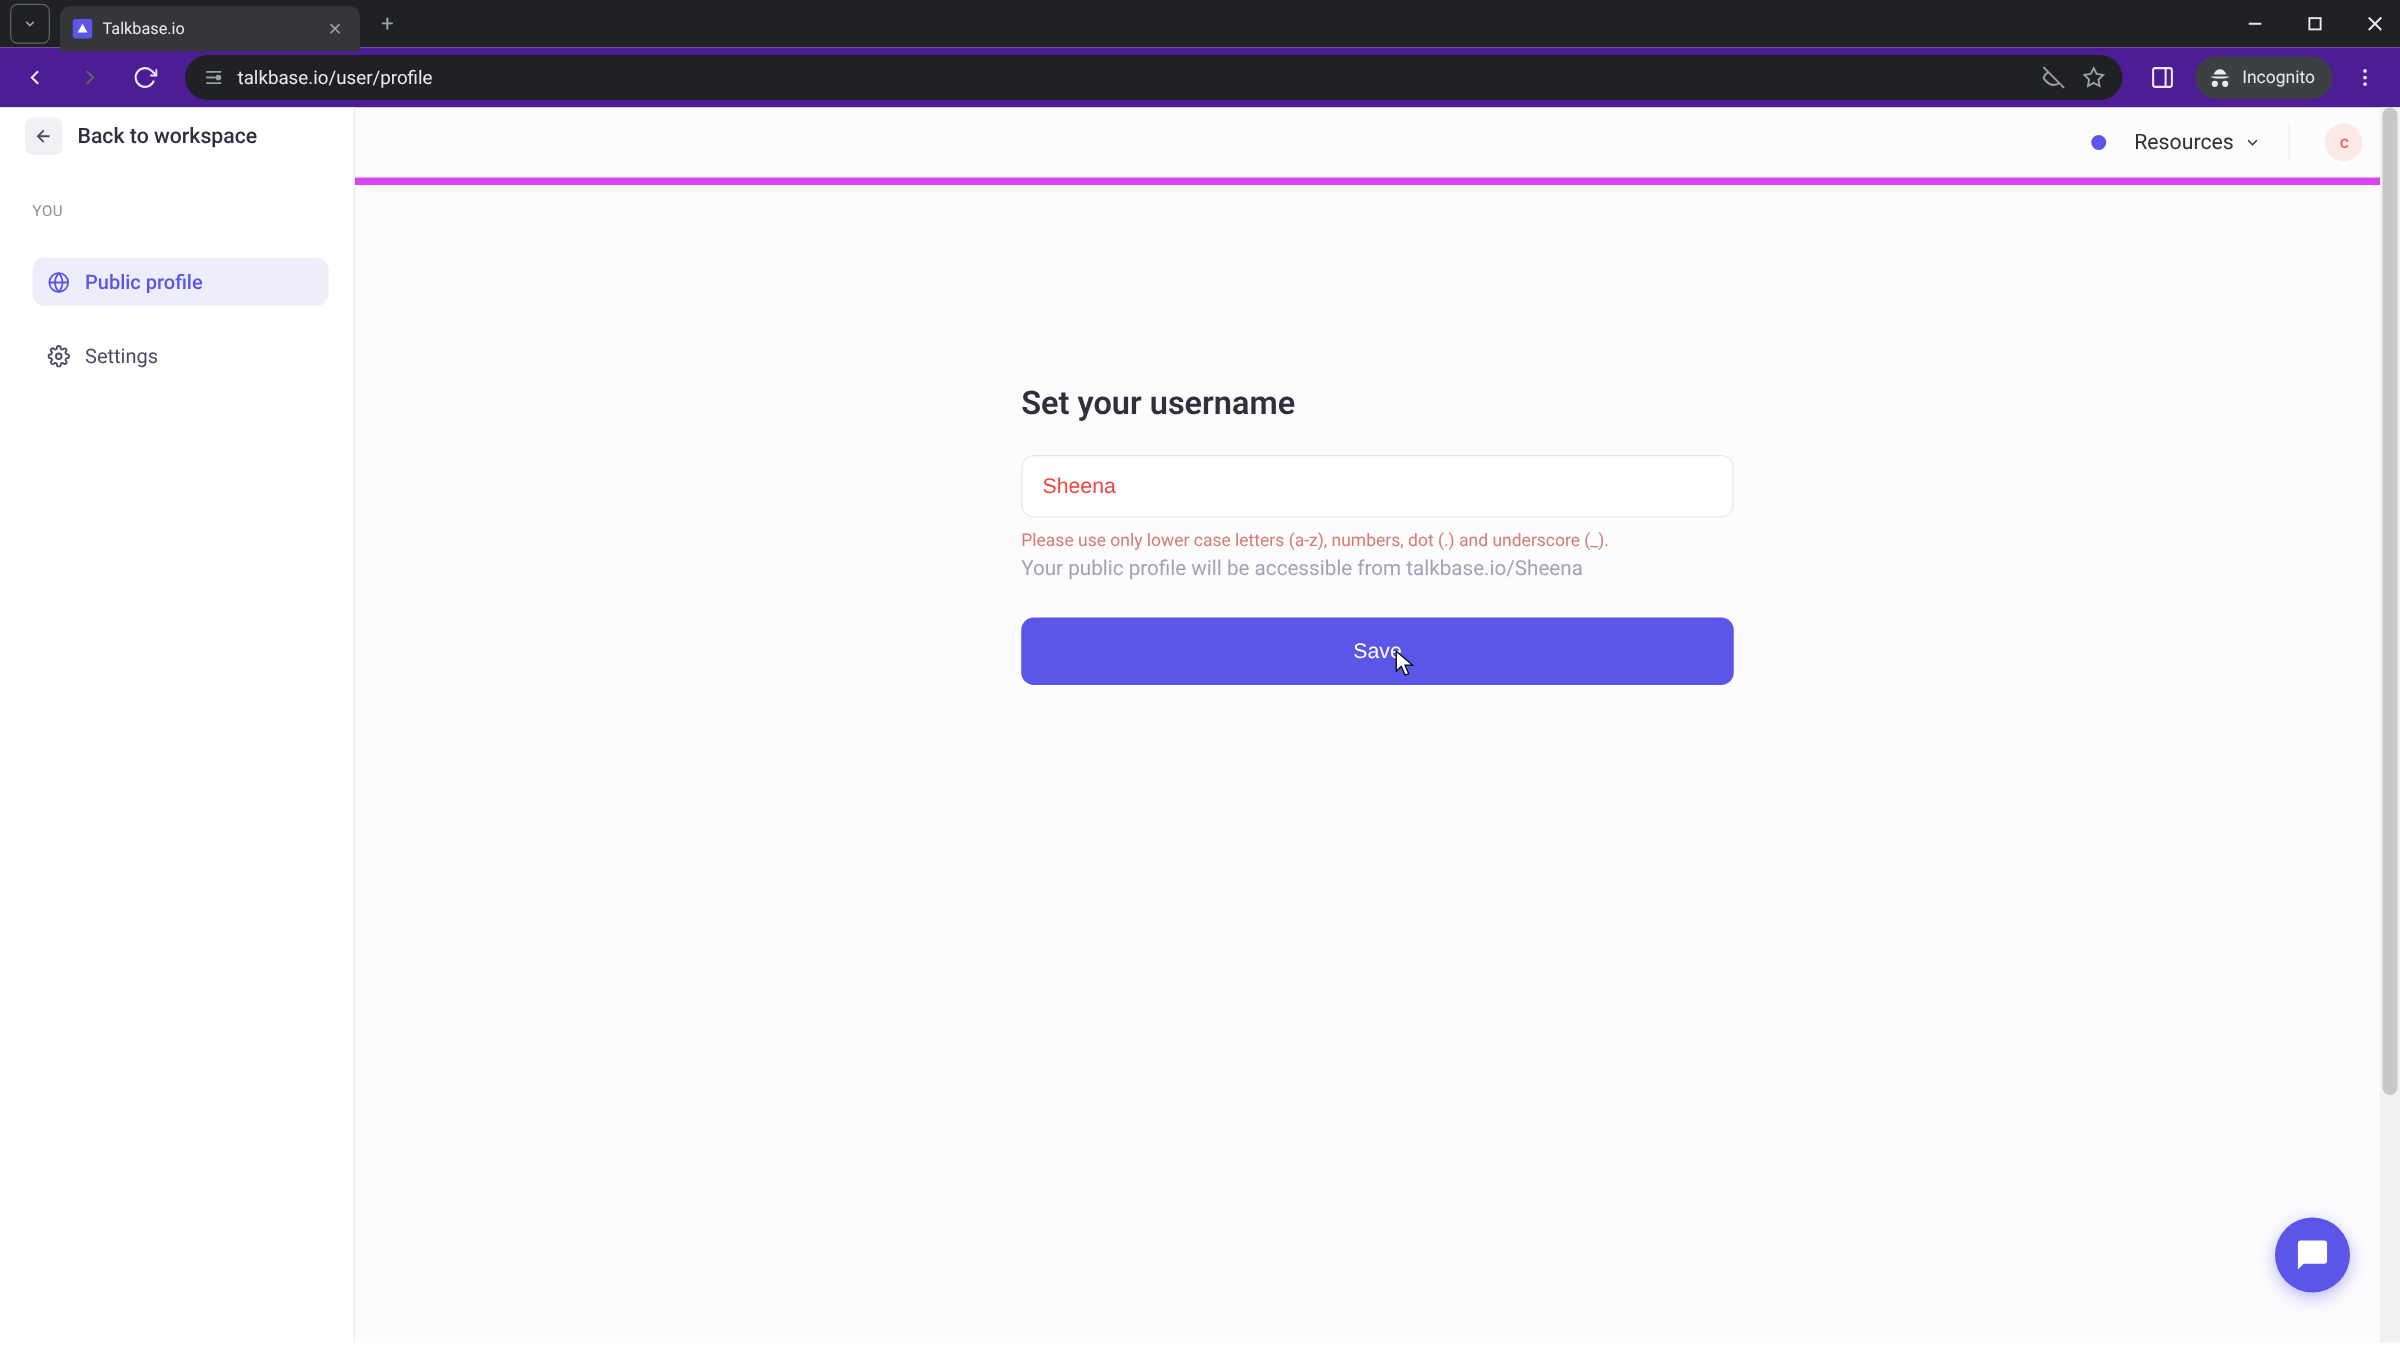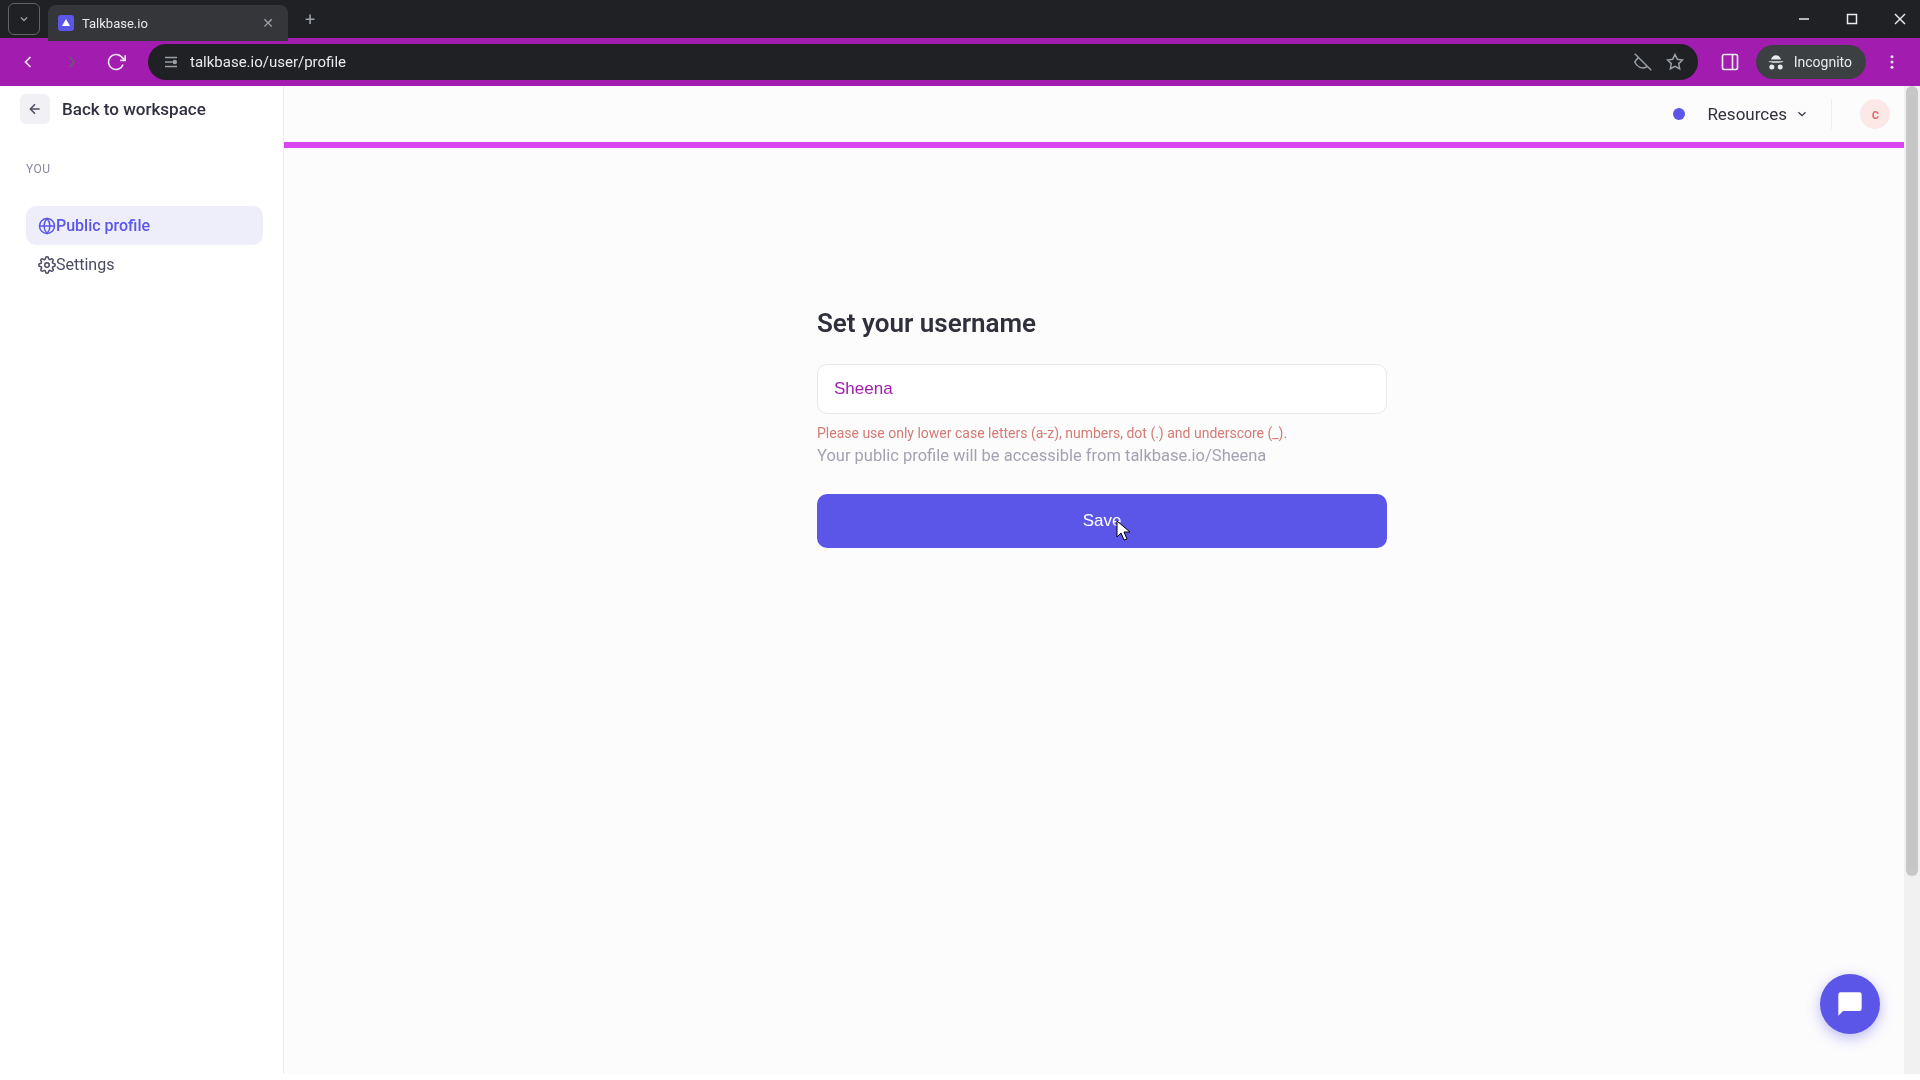--- a/index.html
+++ b/index.html
@@ -9,52 +9,52 @@
 .browser-chrome { background: #202124; height: 38px; display: flex; align-items: center; padding: 0 8px; }
 .tab-dropdown { width: 32px; height: 32px; display: flex; align-items: center; justify-content: center; color: #9aa0a6; border: 1px solid #5f6368; border-radius: 6px; margin-right: 8px; cursor: pointer; }
 .tab { background: #35363a; color: #e8eaed; border-radius: 8px 8px 0 0; height: 36px; display: flex; align-items: center; padding: 0 12px 0 10px; min-width: 240px; margin-top: 8px; gap: 8px; }
 .tab-favicon { width: 16px; height: 16px; display: inline-block; }
 .tab-title { font-size: 13px; flex: 1; }
 .tab-close { color: #9aa0a6; width: 16px; height: 16px; display: flex; align-items: center; justify-content: center; cursor: pointer; font-size: 14px; }
 .new-tab { color: #9aa0a6; width: 28px; height: 28px; display: flex; align-items: center; justify-content: center; margin-left: 8px; cursor: pointer; font-size: 18px; }
 .win-controls { margin-left: auto; display: flex; gap: 24px; color: #e8eaed; }
 .win-btn { width: 24px; height: 24px; display: flex; align-items: center; justify-content: center; cursor: pointer; }
 
-.toolbar { background: #a21caf; height: 48px; display: flex; align-items: center; padding: 12px 10px; gap: 8px; }
+.toolbar { background: #4c1d95; height: 48px; display: flex; align-items: center; padding: 12px 10px; gap: 8px; }
 .nav-btn { width: 36px; height: 36px; display: flex; align-items: center; justify-content: center; color: #e8eaed; cursor: pointer; border-radius: 50%; }
 .nav-btn.disabled { color: #5f6368; cursor: default; }
 .addr-bar { flex: 1; background: #202124; border-radius: 20px; height: 36px; display: flex; align-items: center; padding: 0 14px; color: #e8eaed; gap: 10px; margin: 0 6px; }
 .addr-icon { color: #9aa0a6; width: 18px; height: 18px; display: flex; align-items: center; justify-content: center; }
 .addr-text { font-size: 15px; color: #e8eaed; }
 .addr-right { margin-left: auto; display: flex; gap: 14px; }
 .tb-icon { width: 36px; height: 36px; display: flex; align-items: center; justify-content: center; color: #e8eaed; cursor: pointer; }
 .incognito-chip { display: flex; align-items: center; gap: 8px; background: #3c4043; border-radius: 18px; height: 34px; padding: 0 14px 0 10px; color: #e8eaed; font-size: 14px; cursor: pointer; }
 
 
 .app { display: flex; height: calc(1080px - 92px); background: #fcfcfd; }
 .sidebar { width: 284px; border-right: 1px solid #ececf0; background: #fff; }
 .back-row { display: flex; align-items: center; gap: 12px; padding: 8px 20px; color: #2c2c3b; cursor: pointer; }
 .back-icon-box { width: 30px; height: 30px; background: #f1f0f4; border-radius: 6px; display: flex; align-items: center; justify-content: center; color: #4a4a60; }
 .back-label { font-size: 17px; font-weight: 500; color: #2f2f3f; }
 .sidebar-section { padding: 30px 20px 0 26px; }
 .section-head { font-size: 12px; letter-spacing: 0.5px; color: #8a8aa0; text-transform: uppercase; margin-bottom: 30px; }
-.side-item { display: flex; align-items: center; padding: 10px 12px; border-radius: 10px; color: #4a4a62; font-size: 16px; cursor: pointer; margin-bottom: 0; }
+.side-item { display: flex; align-items: center; gap: 12px; padding: 10px 12px; border-radius: 10px; color: #4a4a62; font-size: 16px; cursor: pointer; margin-bottom: 20px; }
 .side-item.active { background: #eeeefb; color: #5b56e8; font-weight: 500; }
 .side-icon { width: 18px; height: 18px; display: flex; align-items: center; justify-content: center; }
 
 .main { flex: 1; position: relative; }
 .topbar { height: 62px; display: flex; align-items: center; justify-content: flex-end; padding: 0 30px; gap: 22px; border-bottom: 6px solid #d946ef; }
 .status-dot { width: 12px; height: 12px; border-radius: 50%; background: #5b56e8; }
 .resources { display: flex; align-items: center; gap: 8px; color: #30303f; font-size: 17px; cursor: pointer; }
 .avatar { width: 30px; height: 30px; border-radius: 50%; background: #fde8e8; color: #e06a6a; display: flex; align-items: center; justify-content: center; font-size: 14px; font-weight: 500; cursor: pointer; border-left: 1px solid #ececf0; margin-left: 8px; padding-left: 0; }
 .avatar-wrap { border-left: 1px solid #ececf0; padding-left: 20px; }
 
 .content { max-width: 570px; margin: 160px auto 0; }
 .page-title { font-size: 26px; font-weight: 600; color: #30303d; margin-bottom: 26px; }
-.input-box { width: 100%; border: 1px solid #e7e7ee; border-radius: 10px; padding: 14px 16px; font-size: 17px; color: #a21caf; margin-bottom: 10px; }
+.input-box { width: 100%; border: 1px solid #e7e7ee; border-radius: 10px; padding: 14px 16px; font-size: 17px; color: #ef4444; margin-bottom: 10px; }
 .error-msg { color: #d57a74; font-size: 14px; line-height: 1.4; }
 .help-msg { color: #a2a2b3; font-size: 16.5px; line-height: 1.45; margin-bottom: 26px; }
 .save-btn { width: 100%; background: #5b56e8; color: #fff; border: none; border-radius: 10px; padding: 17px; font-size: 17px; font-weight: 500; cursor: pointer; }
 
 .cursor-fake { position: absolute; left: 832px; top: 434px; pointer-events: none; }
 
 .chat-fab { position: absolute; right: 40px; bottom: 40px; width: 60px; height: 60px; border-radius: 50%; background: #5b56e8; display: flex; align-items: center; justify-content: center; cursor: pointer; box-shadow: 0 4px 14px rgba(91,86,232,.4); }
 .chat-fab svg { color: #fff; }
 
 .scrolltrack { position: absolute; right: 0; top: 0; bottom: 0; width: 16px; background: #f1f1f1; }

